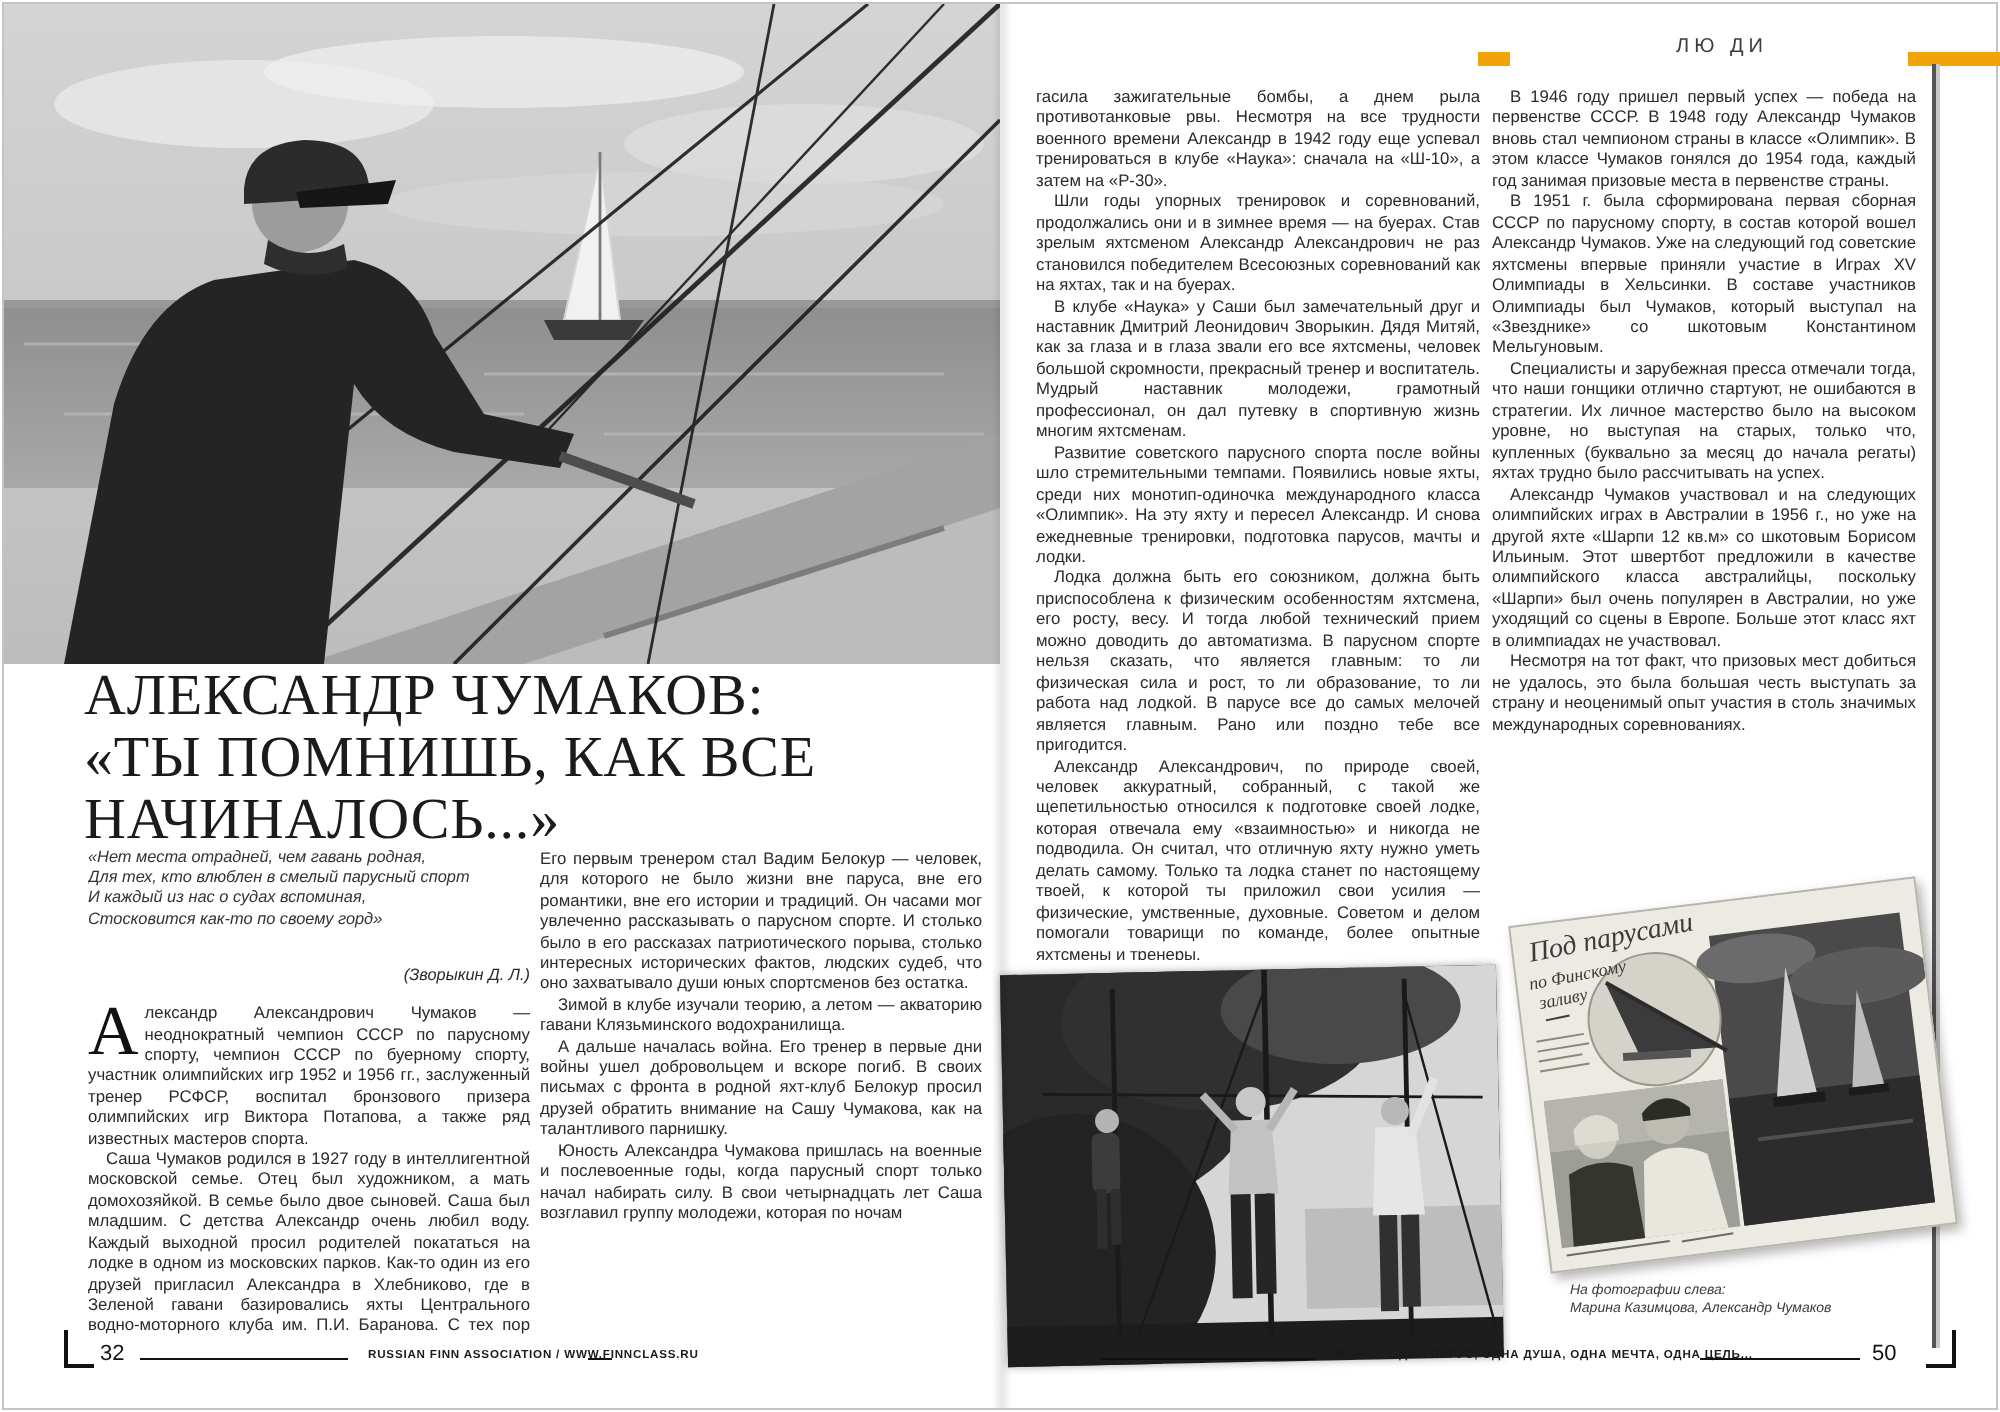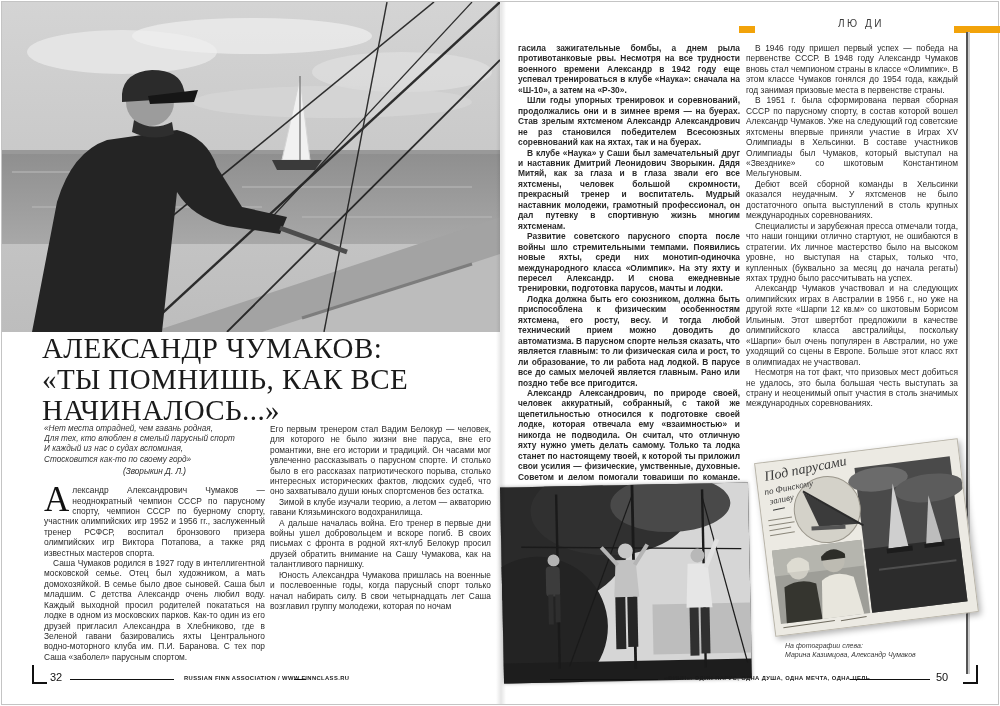--- a/index.html
+++ b/index.html
@@ -17,21 +17,21 @@
 
   .title{
     position:absolute;left:40px;top:331px;width:440px;
     font-family:"Liberation Serif",serif;font-size:29px;line-height:31px;
     color:#1b1b1b;letter-spacing:0.4px;white-space:pre-line;font-weight:500;
   }
   .lcol{position:absolute;width:221px;font-size:8.4px;line-height:10.4px;text-align:justify;overflow:hidden;}
   .lcol1{left:42px;top:422px;height:244px;}
   .lcol2{left:268px;top:422px;height:244px;}
   .epigraph{font-style:italic;color:#333;white-space:pre-line;text-align:left;font-size:8.2px;line-height:10.2px;}
-  .epigraph-attr{font-style:italic;text-align:center;margin:2px 0 8px 0;font-size:8.2px;}
+  .epigraph-attr{font-style:italic;text-align:right;margin:18px 0 8px 0;font-size:8.2px;}
   .para{margin:0;text-indent:9px;}
   .cont .para:first-child{text-indent:0;}
   .drop .para:first-child{text-indent:0;}
   .drop .para:first-child::first-letter{
     float:left;font-family:"Liberation Serif",serif;font-size:35px;line-height:27px;
     padding:1px 3px 0 0;color:#111;
   }
   .corner-l{position:absolute;left:30px;top:663px;width:13px;height:17px;border-left:2px solid #111;border-bottom:2px solid #111;}
   .corner-r{position:absolute;left:961px;top:663px;width:13px;height:17px;border-right:2px solid #111;border-bottom:2px solid #111;}
   .pageno{position:absolute;top:669px;font-size:11px;color:#111;font-family:"Liberation Sans",sans-serif;}
@@ -47,21 +47,21 @@
   .foot-text-r{left:662px;}
 
   
   .section-label{position:absolute;left:836px;top:16px;font-size:10px;letter-spacing:2.5px;color:#3c3c3c;}
   .accent-bar{position:absolute;height:7px;background:var(--accent,#f2a30a);top:24px;}
   .accent-bar-left{left:737px;width:16px;}
   .accent-bar-right{left:952px;width:46px;}
   .vrule{position:absolute;left:964px;top:30px;width:2px;height:642px;background:#555;box-shadow:2px 0 0 #c9c9c9;}
 
   .rcol{position:absolute;width:222px;font-size:8.4px;line-height:10.45px;text-align:justify;overflow:hidden;}
-  .rcol1{left:516px;top:41px;height:437px;font-weight:bold;}
+  .rcol1{left:516px;top:41px;height:437px;}
   .rcol2{left:744px;top:41px;width:212px;height:399px;}
 
   .bottom-photo{position:absolute;left:500px;top:483px;width:248px;height:196px;overflow:hidden;
     transform:rotate(-1.2deg);background:#444;box-shadow:0 0 4px rgba(0,0,0,0.35);}
   .bottom-photo svg{display:block;width:100%;height:100%;}
 
   .postcard{position:absolute;left:762px;top:448px;width:203px;height:173px;transform:rotate(-7deg);
     background:#eceae3;border:1px solid #b9b5aa;box-shadow:2px 3px 6px rgba(0,0,0,0.30);overflow:hidden;}
   .postcard svg{display:block;width:100%;height:100%;}
 
@@ -167,21 +167,20 @@
       <p class="para">гасила зажигательные бомбы, а днем рыла противотанковые рвы. Несмотря на все трудности военного времени Александр в 1942 году еще успевал тренироваться в клубе «Наука»: сначала на «Ш-10», а затем на «Р-30».</p>
       <p class="para">Шли годы упорных тренировок и соревнований, продолжались они и в зимнее время — на буерах. Став зрелым яхтсменом Александр Александрович не раз становился победителем Всесоюзных соревнований как на яхтах, так и на буерах.</p>
       <p class="para">В клубе «Наука» у Саши был замечательный друг и наставник Дмитрий Леонидович Зворыкин. Дядя Митяй, как за глаза и в глаза звали его все яхтсмены, человек большой скромности, прекрасный тренер и воспитатель. Мудрый наставник молодежи, грамотный профессионал, он дал путевку в спортивную жизнь многим яхтсменам.</p>
       <p class="para">Развитие советского парусного спорта после войны шло стремительными темпами. Появились новые яхты, среди них монотип-одиночка международного класса «Олимпик». На эту яхту и пересел Александр. И снова ежедневные тренировки, подготовка парусов, мачты и лодки.</p>
       <p class="para">Лодка должна быть его союзником, должна быть приспособлена к физическим особенностям яхтсмена, его росту, весу. И тогда любой технический прием можно доводить до автоматизма. В парусном спорте нельзя сказать, что является главным: то ли физическая сила и рост, то ли образование, то ли работа над лодкой. В парусе все до самых мелочей является главным. Рано или поздно тебе все пригодится.</p>
       <p class="para">Александр Александрович, по природе своей, человек аккуратный, собранный, с такой же щепетильностью относился к подготовке своей лодке, которая отвечала ему «взаимностью» и никогда не подводила. Он считал, что отличную яхту нужно уметь делать самому. Только та лодка станет по настоящему твоей, к которой ты приложил свои усилия — физические, умственные, духовные. Советом и делом помогали товарищи по команде, более опытные яхтсмены и тренеры.</p>
     </div>
   <div class="rcol rcol2">
       <p class="para">В 1946 году пришел первый успех — победа на первенстве СССР. В 1948 году Александр Чумаков вновь стал чемпионом страны в классе «Олимпик». В этом классе Чумаков гонялся до 1954 года, каждый год занимая призовые места в первенстве страны.</p>
       <p class="para">В 1951 г. была сформирована первая сборная СССР по парусному спорту, в состав которой вошел Александр Чумаков. Уже на следующий год советские яхтсмены впервые приняли участие в Играх XV Олимпиады в Хельсинки. В составе участников Олимпиады был Чумаков, который выступал на «Звезднике» со шкотовым Константином Мельгуновым.</p>
-      <p class="para">Дебют всей сборной команды в Хельсинки оказался неудачным. У яхтсменов не было достаточного опыта выступлений в столь крупных международных соревнованиях.</p>
       <p class="para">Специалисты и зарубежная пресса отмечали тогда, что наши гонщики отлично стартуют, не ошибаются в стратегии. Их личное мастерство было на высоком уровне, но выступая на старых, только что, купленных (буквально за месяц до начала регаты) яхтах трудно было рассчитывать на успех.</p>
       <p class="para">Александр Чумаков участвовал и на следующих олимпийских играх в Австралии в 1956 г., но уже на другой яхте «Шарпи 12 кв.м» со шкотовым Борисом Ильиным. Этот швертбот предложили в качестве олимпийского класса австралийцы, поскольку «Шарпи» был очень популярен в Австралии, но уже уходящий со сцены в Европе. Больше этот класс яхт в олимпиадах не участвовал.</p>
       <p class="para">Несмотря на тот факт, что призовых мест добиться не удалось, это была большая честь выступать за страну и неоценимый опыт участия в столь значимых международных соревнованиях.</p>
     </div>
 
   <div class="bottom-photo">
     <svg viewBox="0 0 248 196" preserveAspectRatio="none">
       <rect x="0" y="0" width="248" height="196" fill="#d6d6d6"></rect>
       <rect x="150" y="120" width="98" height="50" fill="#bdbdbd"></rect>
       <ellipse cx="40" cy="50" rx="90" ry="70" fill="#2a2a2a"></ellipse>

